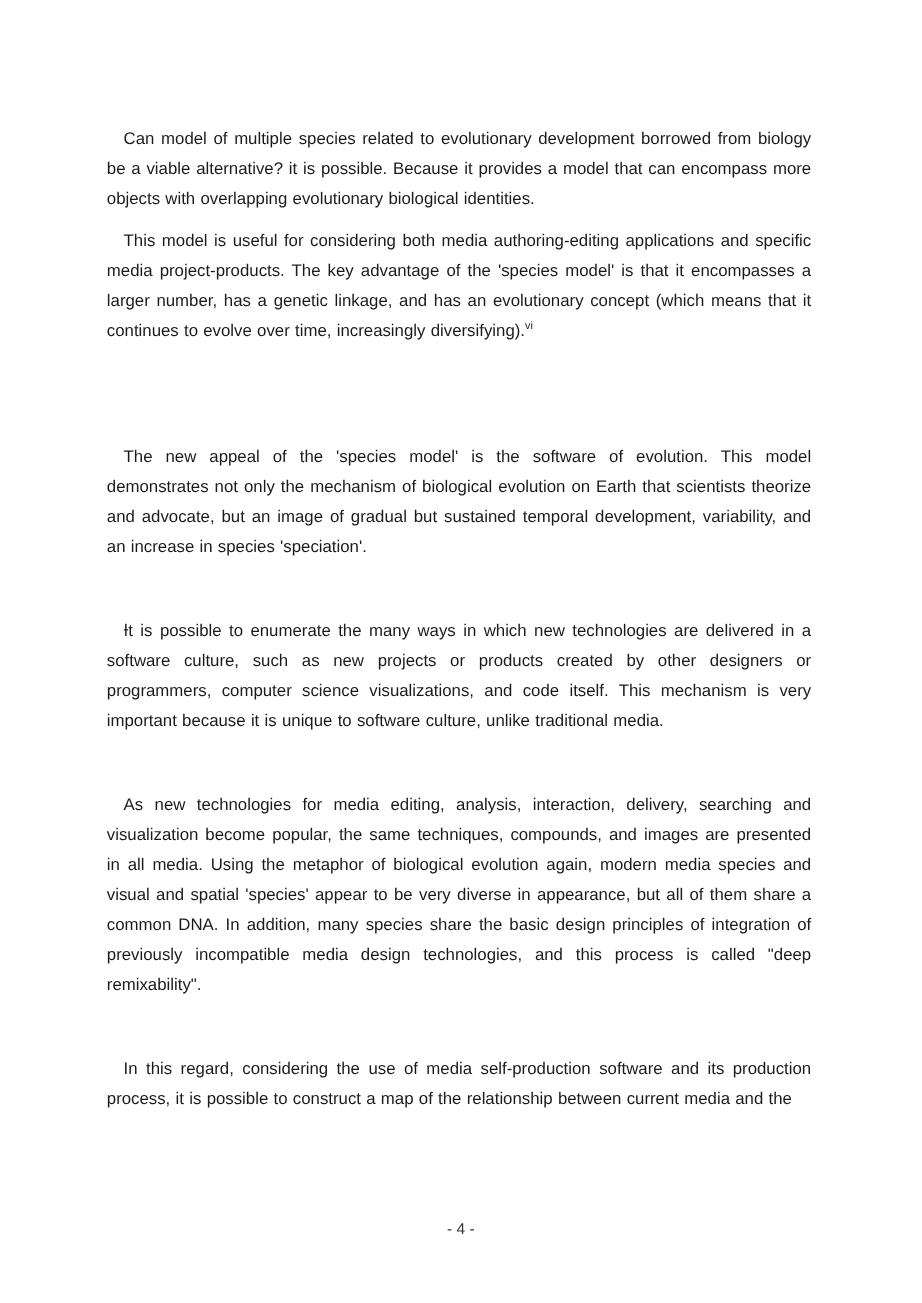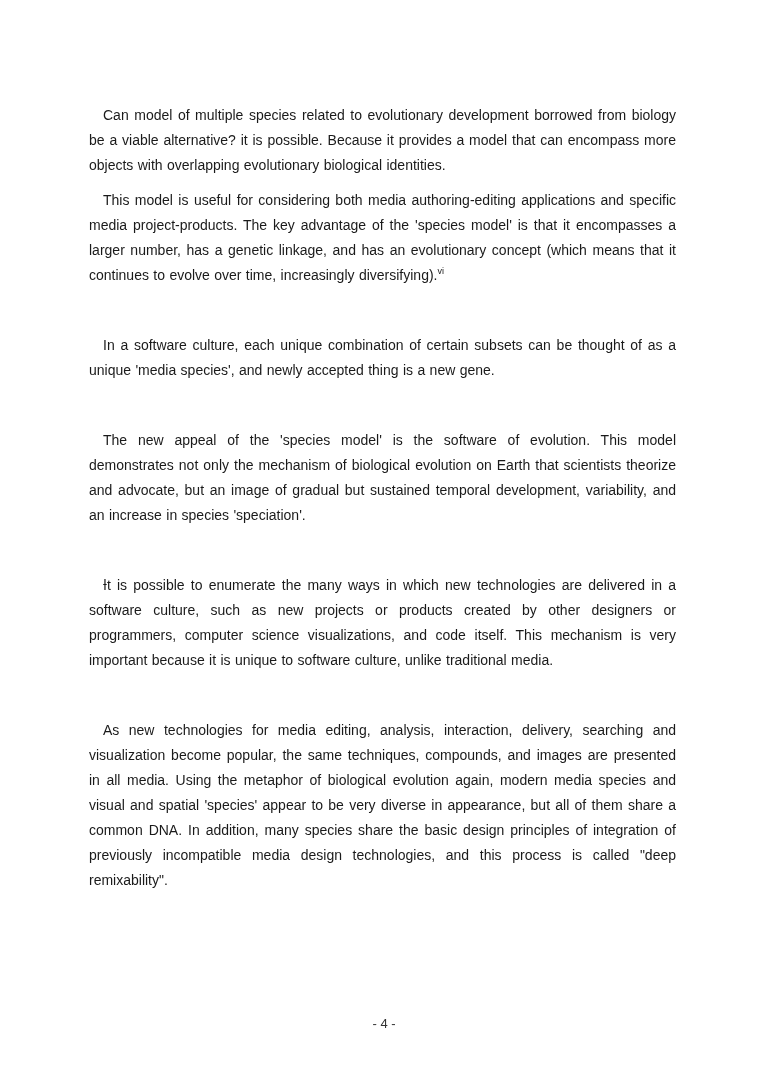--- a/index.html
+++ b/index.html
@@ -63,33 +63,33 @@
 
 <div class="page">
   <div class="doc-body">
 
     <p class="para">Can model of multiple species related to evolutionary development borrowed from biology be a viable alternative? it is possible. Because it provides a model that can encompass more objects with overlapping evolutionary biological identities.</p>
 
     <p class="para"><span>This model is useful for considering both media authoring-editing applications and specific media project-products. The key advantage of the 'species model' is that it encompasses a larger number, has a genetic linkage, and has an evolutionary concept (which means that it continues to evolve over time, increasingly diversifying).</span><sup class="note">vi</sup></p>
 
     <div class="blank-line"></div>
 
-    <p class="para">In a software culture, each unique combination of certain subsets can be thought of as a unique 'media species', and newly accepted thing is a new gene.</p>
 
     <div class="blank-line"></div>
 
     <p class="para">The new appeal of the 'species model' is the software of evolution. This model demonstrates not only the mechanism of biological evolution on Earth that scientists theorize and advocate, but an image of gradual but sustained temporal development, variability, and an increase in species 'speciation'.</p>
 
     <div class="blank-line"></div>
 
     <p class="para">Ɨt is possible to enumerate the many ways in which new technologies are delivered in a software culture, such as new projects or products created by other designers or programmers, computer science visualizations, and code itself. This mechanism is very important because it is unique to software culture, unlike traditional media.</p>
 
     <div class="blank-line"></div>
 
     <p class="para">As new technologies for media editing, analysis, interaction, delivery, searching and visualization become popular, the same techniques, compounds, and images are presented in all media. Using the metaphor of biological evolution again, modern media species and visual and spatial 'species' appear to be very diverse in appearance, but all of them share a common DNA. In addition, many species share the basic design principles of integration of previously incompatible media design technologies, and this process is called "deep remixability".</p>
 
     <div class="blank-line"></div>
 
+    <p class="para">In this regard, considering the use of media self-production software and its production process, it is possible to construct a map of the relationship between current media and the</p>
 
   </div>
 
   <div class="footer">- 4 -</div>
 </div>
 
 </body></html>

